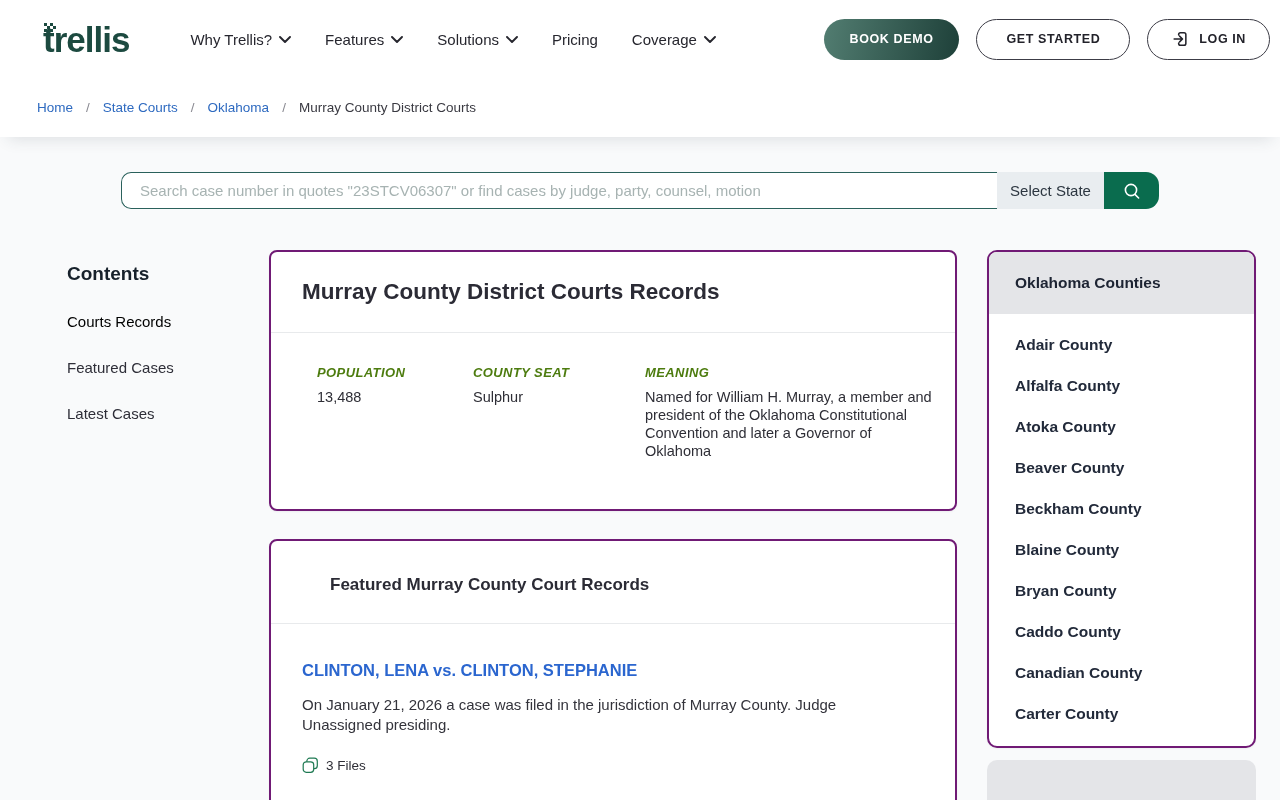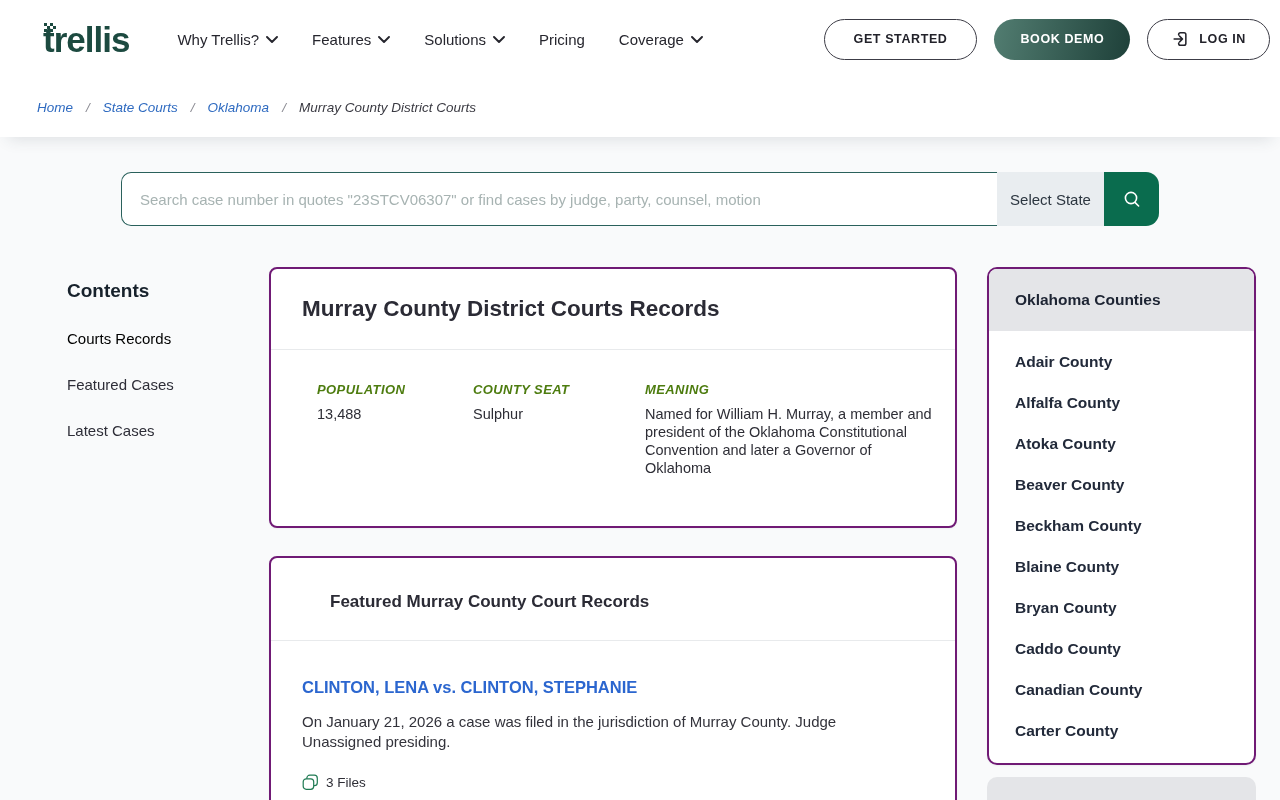--- a/index.html
+++ b/index.html
@@ -4,43 +4,43 @@
 <style>
   * { margin:0; padding:0; box-sizing:border-box; }
   html,body { width:1280px; height:800px; overflow:hidden; }
   body { font-family:"Liberation Sans", sans-serif; background:#f9fafb; color:#2e2e36; }
 
   
   .header { height:78px; background:#fff; display:flex; align-items:center; padding:0 10px 0 40px; position:relative; z-index:5; }
   .logo { position:relative; font-size:35px; font-weight:700; color:#1c4a40; letter-spacing:-1px; line-height:1; cursor:pointer; padding-left:3px; }
   .logo .pixels { position:absolute; left:4px; top:1px; width:3px; height:3px; background:#1c4a40;
     box-shadow: 6px 0 0 #1c4a40, 3px 3px 0 #1c4a40, 9px 3px 0 #1c4a40, 0 6px 0 #1c4a40, 6px 6px 0 #1c4a40; }
-  .nav { display:flex; align-items:center; gap:34px; margin-left:48px; }
+  .nav { display:flex; align-items:center; gap:34px; margin-left:61px; }
   .nav-item { display:flex; align-items:center; gap:7px; background:none; border:none; font-family:inherit;
     font-size:15px; font-weight:500; color:#26262e; cursor:pointer; }
   .nav-item svg { margin-top:2px; }
   .header-actions { margin-left:auto; display:flex; align-items:center; gap:17px; }
   .btn-pill { height:41px; border-radius:21px; font-family:inherit; font-size:12.5px; font-weight:700; letter-spacing:.6px; cursor:pointer; }
   .btn-outline { background:#fff; border:1px solid #3c3c46; color:#22222a; padding:0 29px; }
   .btn-demo { background:linear-gradient(100deg,#527d71,#1e4039); border:none; color:#fff; padding:0 26px; }
   .btn-login { display:flex; align-items:center; gap:10px; padding:0 23px; }
 
   
   .breadcrumb-bar { height:59px; background:#fff; display:flex; align-items:center; padding:0 37px; position:relative; z-index:4;
     box-shadow:0 10px 16px -8px rgba(40,60,70,.14); }
-  .breadcrumb { display:flex; align-items:center; gap:13px; font-size:13.5px;font-style:italic; }
+  .breadcrumb { display:flex; align-items:center; gap:13px; font-size:13.5px; }
   .crumb { display:flex; align-items:center; gap:13px; }
   .crumb a { text-decoration:none; cursor:pointer; }
   .crumb a.link { color:#2e6ac0; }
   .crumb a.current { color:#3a3a42; cursor:default; }
   .crumb .sep { color:#8a8a92; }
   .crumb:last-child .sep { display:none; }
 
   
-  .search-row { display:flex; height:54px; margin:35px 121px 0; }
+  .search-row { display:flex; height:37px; margin:35px 121px 0; }
   .search-input { flex:1; border:1.5px solid #2a615c; border-right:none; border-radius:10px 0 0 10px;
     padding:0 18px; font-family:inherit; font-size:15px; color:#333; background:#fff; outline:none; }
   .search-input::placeholder { color:#a7b3b2; }
   .state-select { width:107px; background:#e9edf0; display:flex; align-items:center; justify-content:center;
     font-size:15px; color:#2c3640; cursor:pointer; }
   .search-btn { width:55px; background:#0a6c4e; border:none; border-radius:0 13px 13px 0;
     display:flex; align-items:center; justify-content:center; cursor:pointer; }
 
   
   .page-body { display:flex; align-items:flex-start; padding:41px 24px 0 67px; }
@@ -115,22 +115,22 @@
       </button>
       <button class="nav-item">
         <span>Coverage</span>
         <svg width="12" height="8" viewBox="0 0 12 8">
           <path d="M1 1l5 5 5-5" stroke="#26262e" stroke-width="1.9" fill="none" stroke-linecap="round" stroke-linejoin="round"></path>
         </svg>
       </button>
     </nav>
 
   <div class="header-actions">
+    <button class="btn-pill btn-demo">BOOK DEMO</button>
     <button class="btn-pill btn-outline">GET STARTED</button>
-    <button class="btn-pill btn-demo">BOOK DEMO</button>
     <button class="btn-pill btn-outline btn-login">
       <svg width="18" height="18" viewBox="0 0 20 20">
         <path d="M8.5 5.5V5a2 2 0 0 1 2-2h4a2 2 0 0 1 2 2v10a2 2 0 0 1-2 2h-4a2 2 0 0 1-2-2v-.5" stroke="#22222a" stroke-width="1.7" fill="none" stroke-linecap="round"></path>
         <path d="M3.5 10h8.5M9.5 6.8L12.8 10l-3.3 3.2" stroke="#22222a" stroke-width="1.7" fill="none" stroke-linecap="round" stroke-linejoin="round"></path>
       </svg>
       <span>LOG IN</span>
     </button>
   </div>
 </header>
 

